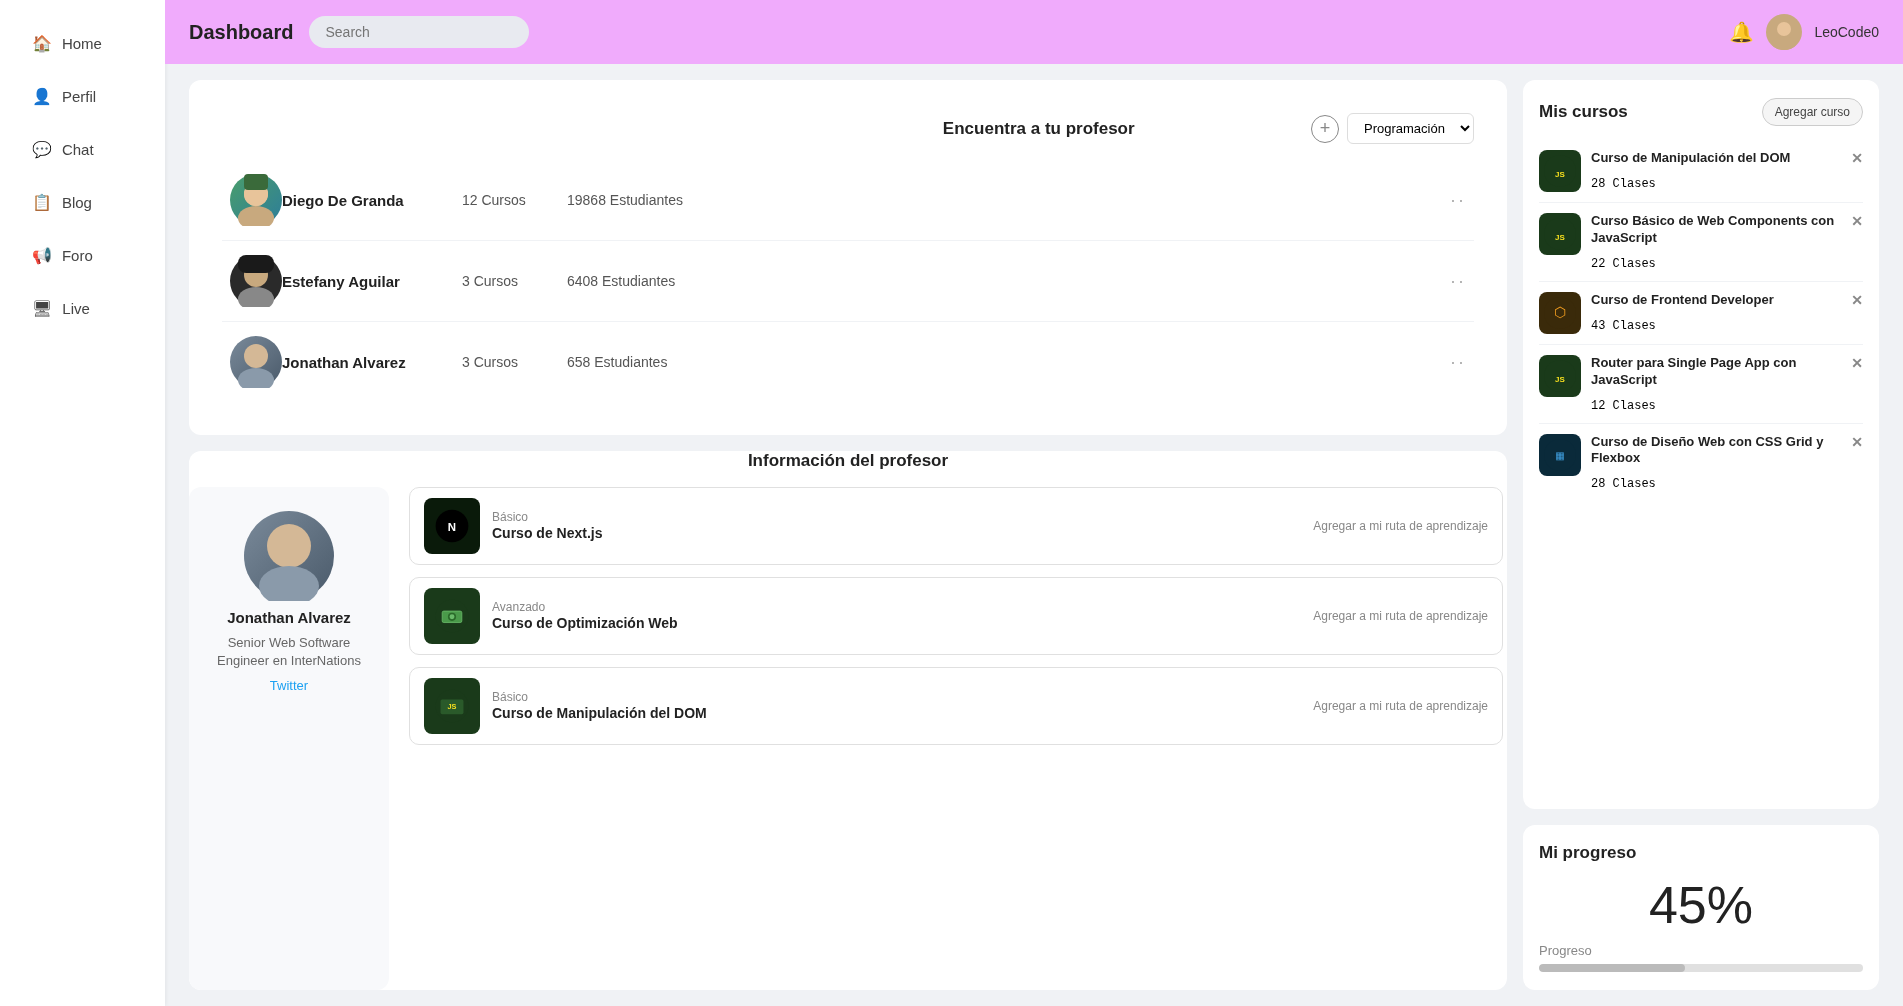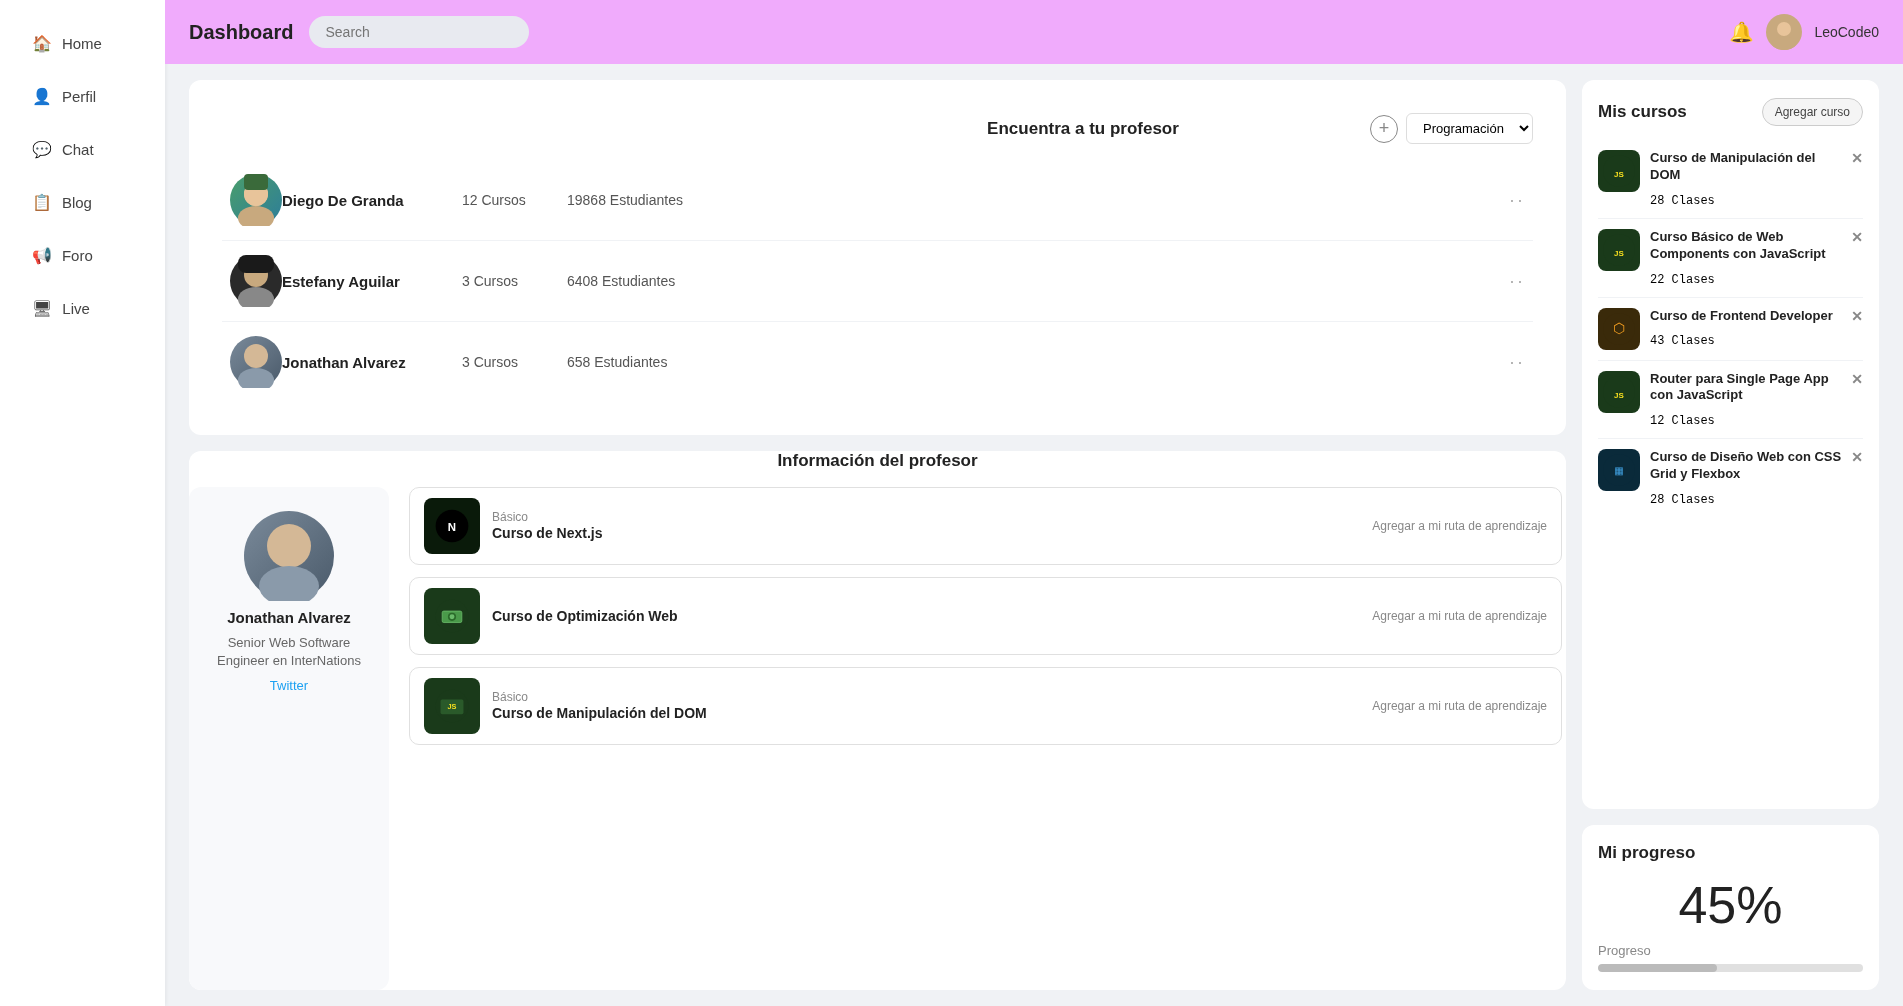--- a/index.html
+++ b/index.html
@@ -282,21 +282,21 @@
       font-size: 12px;
       color: #888;
       text-align: center;
       cursor: pointer;
       min-width: 90px;
       line-height: 1.4;
     }
 
     
     .right-panel {
-      width: 297px;
+      width: 356px;
       flex-shrink: 0;
       display: flex;
       flex-direction: column;
       gap: 16px;
       overflow: hidden;
     }
     .my-courses-section {
       background: #fff;
       border-radius: 12px;
       padding: 18px 16px;
@@ -598,20 +598,21 @@
             <div class="course-card">
               <div class="course-thumb" style="background:#1a3a1a;">
                 <svg width="44" height="44" viewBox="0 0 44 44">
                   <circle cx="22" cy="22" r="20" fill="#1a3a1a"></circle>
                   <rect x="10" y="16" width="24" height="14" rx="2" fill="#4a9a4a" stroke="#6aba6a" stroke-width="1"></rect>
                   <circle cx="22" cy="23" r="5" fill="#2a6a2a"></circle>
                   <circle cx="22" cy="23" r="3" fill="#6aba6a"></circle>
                 </svg>
               </div>
               <div class="course-info">
+                <div class="course-level">Avanzado</div>
                 <div class="course-name">Curso de Optimización Web</div>
               </div>
               <div class="add-to-path">Agregar a mi ruta de aprendizaje</div>
             </div>
 
             <div class="course-card">
               <div class="course-thumb" style="background:#1a3a1a; position:relative;">
                 <svg width="44" height="44" viewBox="0 0 44 44">
                   <circle cx="22" cy="22" r="20" fill="#1a3a1a"></circle>
                   <rect x="8" y="14" width="28" height="18" rx="2" fill="#2a5a2a"></rect>

